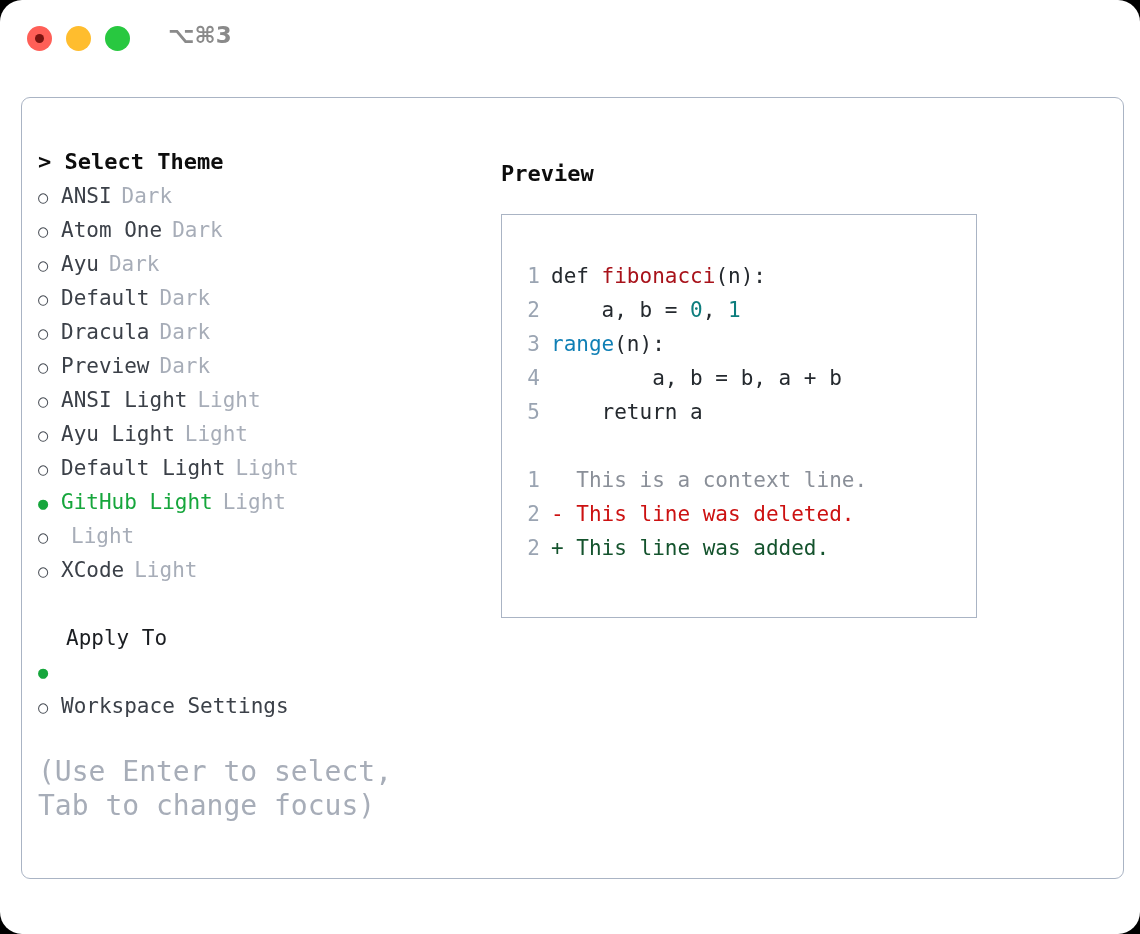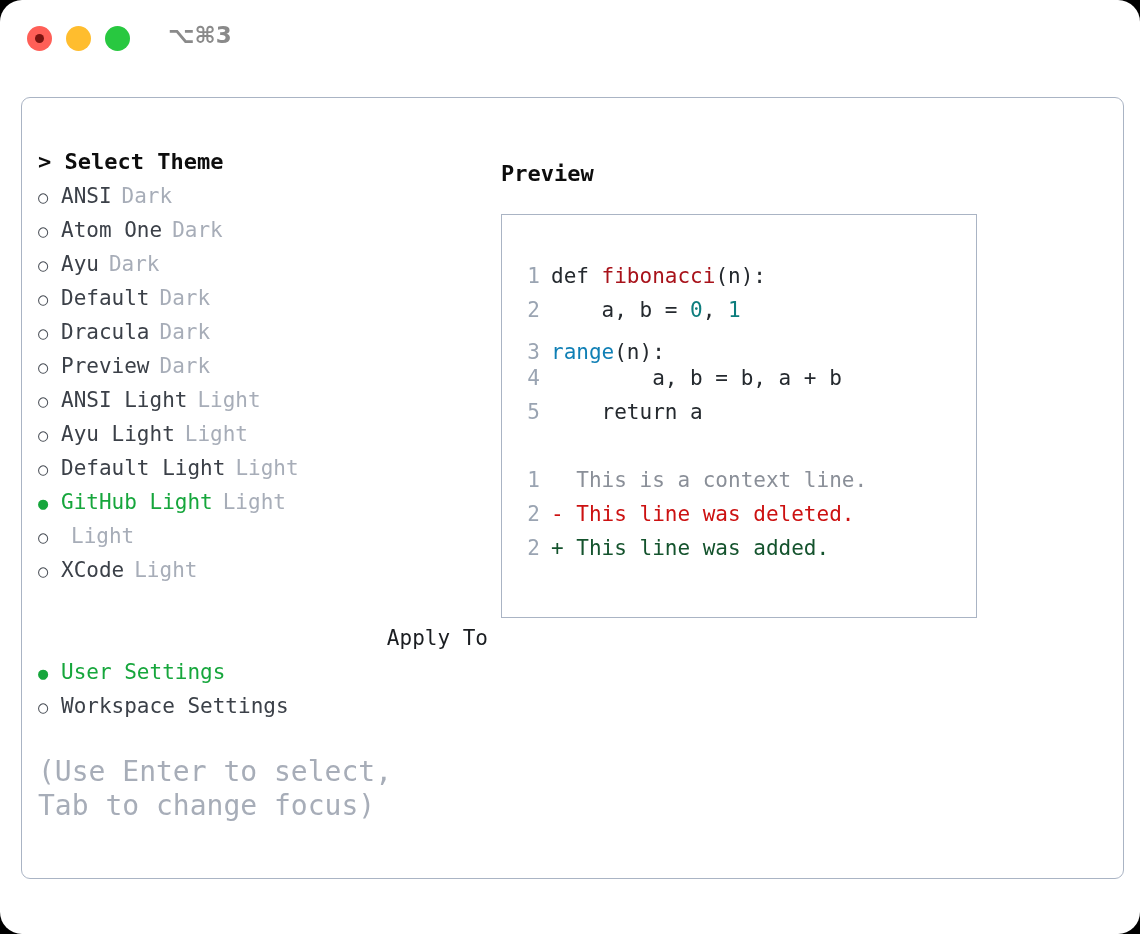--- a/index.html
+++ b/index.html
@@ -125,21 +125,20 @@
 
   .section-gap { height: 34px; }
 
   .subheading {
     font-size: 21px;
     font-weight: normal;
     color: #1a1d21;
     line-height: 34px;
     padding-left: 28px;
     white-space: pre;
-    text-align: right;
   }
 
   .hint {
     margin-top: 32px;
     font-size: 28px;
     line-height: 34px;
     color: #a7adb8;
     width: 405px;
     white-space: normal;
   }
@@ -181,21 +180,21 @@
     width: 26px;
     flex: 0 0 26px;
     text-align: right;
     color: #9aa4b2;
     padding-right: 11px;
   }
   .code-text { color: #24292e; }
 
   .tok-fn   { color: #a8121a; }
   .tok-num  { color: #0d7d7d; }
-  .tok-call { color: #0f7fb5; margin-top: 8px; }
+  .tok-call { color: #0f7fb5; }
 
   .blank-line { height: 34px; }
 
   .diff-ctx  .code-text { color: #8a8f98; }
   .diff-del  .code-text { color: #cc1111; }
   .diff-add  .code-text { color: #14532d; }
 </style>
 </head>
 <body>
 
@@ -229,21 +228,21 @@
           <div class="opt-row selected"><span class="bullet">●</span><span class="opt-label">GitHub Light</span><span class="opt-tag">Light</span></div>
           <div class="opt-row"><span class="bullet">○</span><span class="opt-tag">Light</span></div>
           <div class="opt-row"><span class="bullet">○</span><span class="opt-label">XCode</span><span class="opt-tag">Light</span></div>
         </div>
 
       <div class="section-gap"></div>
 
       <div class="subheading">Apply To</div>
 
       <div id="apply-list">
-          <div class="opt-row selected"><span class="bullet">●</span><span class="opt-label">User Settings</span></div>
+          <div class="opt-row selected"><span class="bullet">●</span></div>
           <div class="opt-row"><span class="bullet">○</span><span class="opt-label">Workspace Settings</span></div>
         </div>
 
       <div class="hint">(Use Enter to select, Tab to change focus)</div>
     </div>
 
     <div class="right-col">
       <div class="preview-title">Preview</div>
 
       <div class="preview-box">

